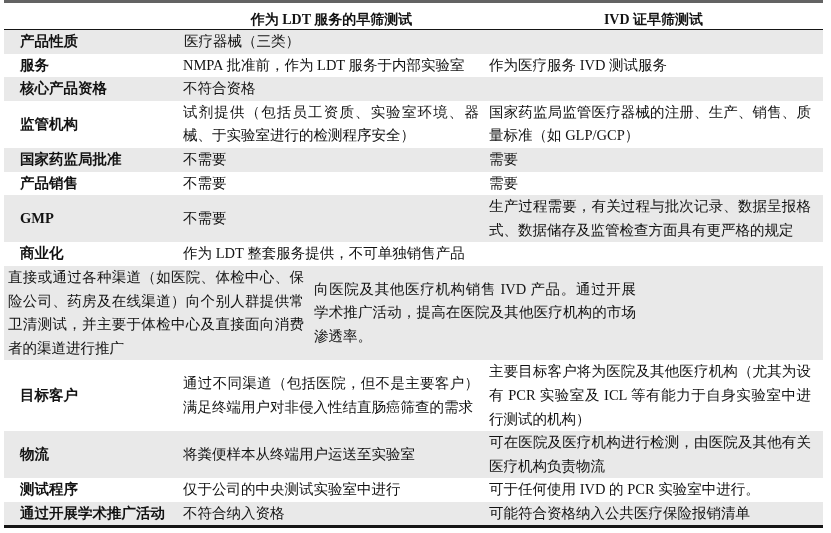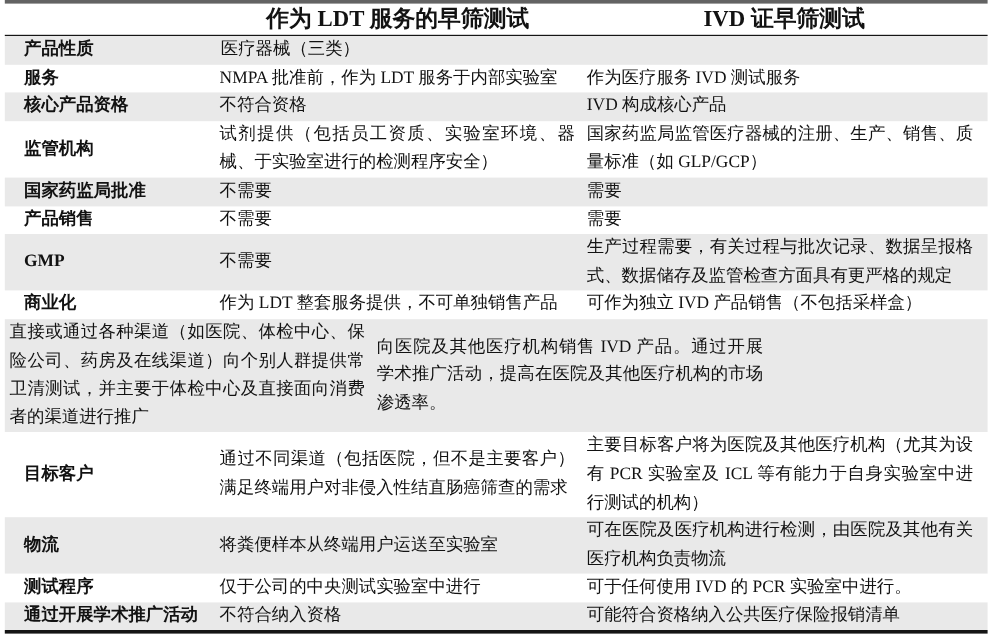--- a/index.html
+++ b/index.html
@@ -21,21 +21,21 @@
   .top-rule {
     height: 3px;
     background: #636363;
   }
   .header-row {
     display: flex;
     align-items: flex-end;
     height: 26px;
     border-bottom: 1.5px solid #151515;
     font-weight: bold;
-    font-size: 19px;
+    font-size: 14px;
   }
   .header-row .c1 { width: 175px; }
   .header-row .c2 { width: 305px; text-align: center; }
   .header-row .c3 { width: 339px; text-align: center; }
   .row {
     display: flex;
     align-items: center;
     font-size: 14.5px;
     line-height: 23.6px;
   }
@@ -84,21 +84,20 @@
       <div class="c3">医疗器械（三类）</div>
     </div>
     <div class="row">
       <div class="c1">服务</div>
       <div class="c2">NMPA 批准前，作为 LDT 服务于内部实验室</div>
       <div class="c3">作为医疗服务 IVD 测试服务</div>
     </div>
     <div class="row">
       <div class="c1">核心产品资格</div>
       <div class="c2">不符合资格</div>
-      <div class="c3">IVD 构成核心产品</div>
     </div>
     <div class="row">
       <div class="c1">监管机构</div>
       <div class="c2">试剂提供（包括员工资质、实验室环境、器械、于实验室进行的检测程序安全）</div>
       <div class="c3">国家药监局监管医疗器械的注册、生产、销售、质量标准（如 GLP/GCP）</div>
     </div>
     <div class="row">
       <div class="c1">国家药监局批准</div>
       <div class="c2">不需要</div>
       <div class="c3">需要</div>
@@ -109,21 +108,20 @@
       <div class="c3">需要</div>
     </div>
     <div class="row">
       <div class="c1">GMP</div>
       <div class="c2">不需要</div>
       <div class="c3">生产过程需要，有关过程与批次记录、数据呈报格式、数据储存及监管检查方面具有更严格的规定</div>
     </div>
     <div class="row">
       <div class="c1">商业化</div>
       <div class="c2">作为 LDT 整套服务提供，不可单独销售产品</div>
-      <div class="c3">可作为独立 IVD 产品销售（不包括采样盒）</div>
     </div>
     <div class="row">
       <div class="c2">直接或通过各种渠道（如医院、体检中心、保险公司、药房及在线渠道）向个别人群提供常卫清测试，并主要于体检中心及直接面向消费者的渠道进行推广</div>
       <div class="c3">向医院及其他医疗机构销售 IVD 产品。通过开展学术推广活动，提高在医院及其他医疗机构的市场渗透率。</div>
     </div>
     <div class="row">
       <div class="c1">目标客户</div>
       <div class="c2">通过不同渠道（包括医院，但不是主要客户）满足终端用户对非侵入性结直肠癌筛查的需求</div>
       <div class="c3">主要目标客户将为医院及其他医疗机构（尤其为设有 PCR 实验室及 ICL 等有能力于自身实验室中进行测试的机构）</div>
     </div>

